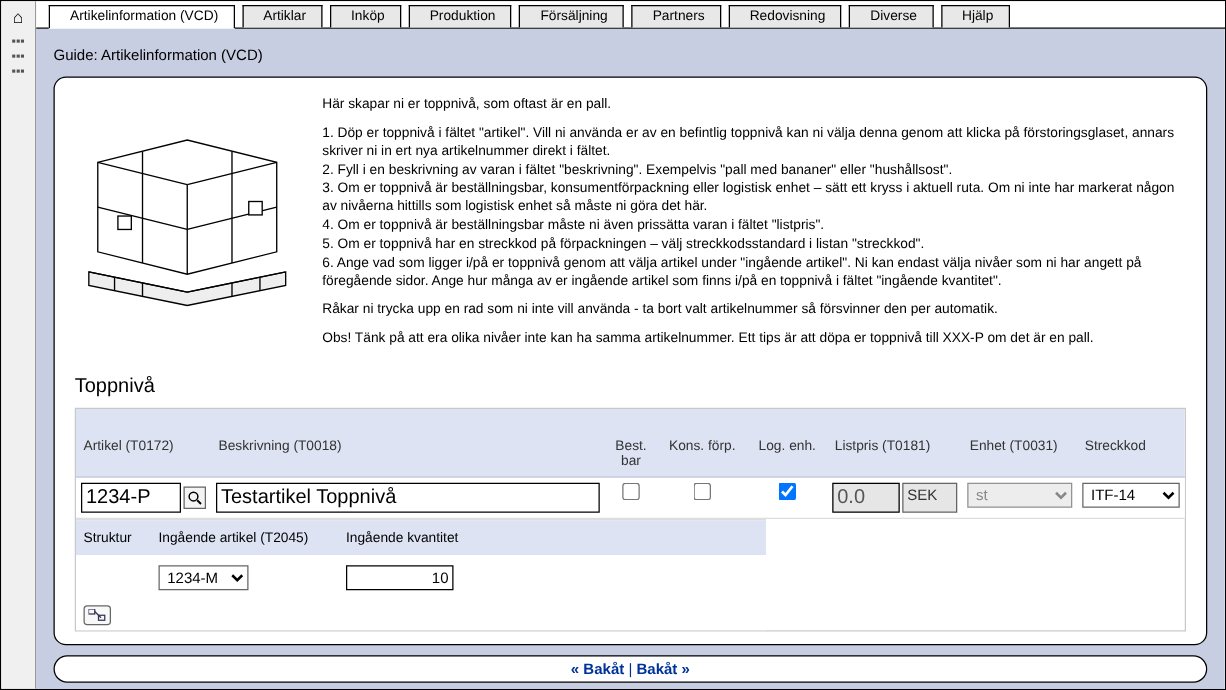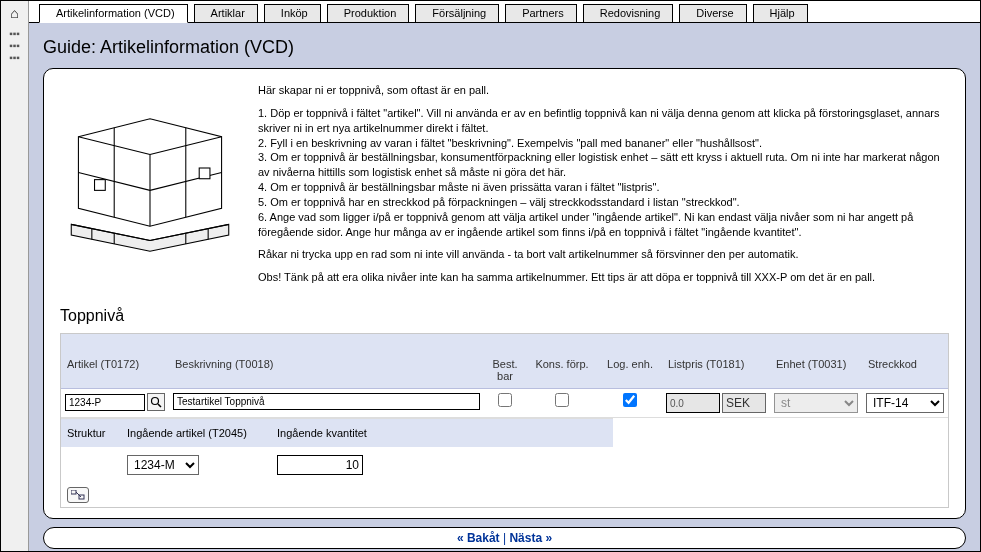--- a/index.html
+++ b/index.html
@@ -6,42 +6,42 @@
 body { font-family: Verdana, Arial, sans-serif; font-size: 11px; width: 981px; height: 552px; background: #fff; overflow: hidden; }
 .outer { display: flex; height: 100%; border: 1px solid #000; }
 .leftbar { width: 28px; background: #f0f0f0; border-right: 1px solid #999; padding-top: 4px; text-align: center; }
 .leftbar .home-icn { font-size: 14px; display:block; margin-bottom:6px; }
 .leftbar .grip-icn { font-size:10px; line-height:4px; color:#555; }
 .main { flex: 1; display: flex; flex-direction: column; }
 .tabbar { height: 22px; background: #fff; border-bottom: 1px solid #000; display: flex; align-items: flex-end; padding-left: 10px; gap: 6px; }
 .tab { border: 1px solid #000; border-bottom: none; padding: 2px 12px 3px 16px; background: #e8e8e8; font-size: 11px; cursor: pointer; }
 .tab.active { background: #fff; position: relative; top: 1px; border-bottom:1px solid #fff; }
 .workspace { flex:1; background: #c8cee2; padding: 14px 14px 6px 14px; overflow: auto; }
-.title { font-size: 18px; font-weight: normal; margin-bottom: 10px; color:#000; }
+.title { font-size: 12px; font-weight: normal; margin-bottom: 10px; color:#000; }
 .panel { background:#fff; border:1px solid #000; border-radius:10px; padding:14px 16px 10px 16px; }
 .intro { display:flex; gap:18px; margin-bottom:14px;justify-content:center; }
 .pallet-box { width:180px; flex:none; }
 .pallet-svg { width:180px; height:170px; }
 .intro-text { flex:1; font-size:11px; line-height:1.35; color:#000; }
 .intro-text p { margin-bottom:8px; }
 .section-h { font-size:16px; margin:2px 0 8px 0; }
 .grid-wrap { border:1px solid #c9c9c9; }
 .hdr-row { display:flex; background:#dde3f3; border-bottom:1px solid #b8bede; font-size:11px; color:#333; }
 .hdr-row > div { padding:6px 6px;margin-top:18px; }
 .data-row { display:flex; background:#fff; border-bottom:1px solid #ddd; }
 .data-row > div { padding:4px 4px; }
 .c-art { width:108px; }
 .c-desc { flex:1; min-width:0; }
 .c-best { width:42px; text-align:center; }
 .c-kons { width:72px; text-align:center; }
 .c-log { width:64px; text-align:center; }
 .c-price { width:108px; }
 .c-unit { width:92px; }
 .c-barc { width:86px; }
-input[type=text].fi { width:100%; border:1px solid #000; padding:2px 3px; font-size:10px; font-family:inherit; }
+input[type=text].fi { width:100%; border:1px solid #000; padding:2px 3px; font-size:16px; font-family:inherit; }
 input[type=text].fi.ro { background:#e6e6e6; color:#555; }
 select.fi { width:100%; border:1px solid #666; padding:1px 2px; font-size:12px; font-family:inherit; background:#fff; }
 select.fi.ro { background:#e6e6e6; color:#555; }
 .mag-btn { width:18px; height:18px; border:1px solid #666; background:#f4f4f4; display:inline-flex; align-items:center; justify-content:center; cursor:pointer; vertical-align:top; }
 .art-cell-inner { display:flex; gap:2px; align-items:center; }
 .art-cell-inner input { flex:1; }
 .sub-wrap { background:#fff; padding:0; border-top:1px solid #ddd; }
 .sub-hdr { display:flex; background:#dde3f3; font-size:11px; }
 .sub-hdr > div, .sub-row > div { padding:8px 6px; }
 .sub-row { display:flex; background:#fff; }
@@ -177,17 +177,17 @@
                     <rect x="0" y="0" width="5" height="4" fill="none" stroke="#335" stroke-width="1"></rect>
                     <rect x="8" y="5" width="5" height="4" fill="none" stroke="#335" stroke-width="1"></rect>
                     <line x1="5" y1="2" x2="10" y2="7" stroke="#335"></line>
                   </svg>
               </span>
             </div>
           </div>
         </div>
       </div>
       <div class="nav-bar">
-        <a>« Bakåt</a><span> | </span><a>Nästa »</a>
+        <a>« Bakåt</a><span> | </span><a>Bakåt »</a>
       </div>
     </div>
   </div>
 </div>
 
 </body></html>

